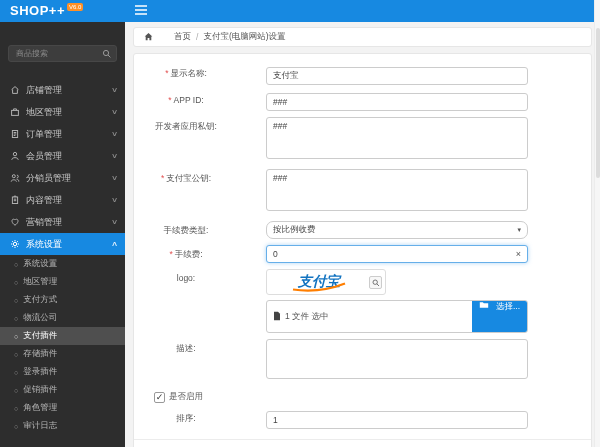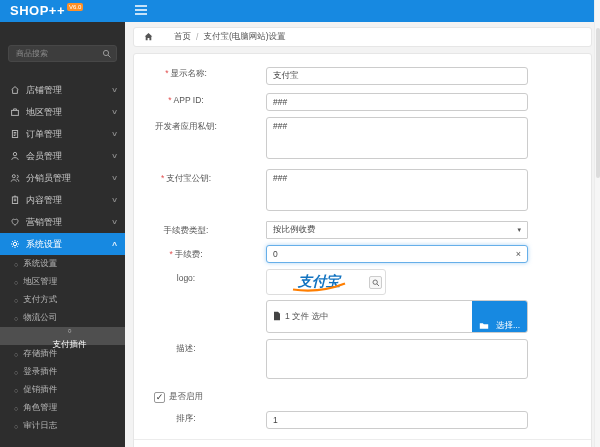--- a/index.html
+++ b/index.html
@@ -20,51 +20,51 @@
   .mi-icon { width:10px; height:10px; margin-right:6px; flex-shrink:0; display:flex; }
   .mi-icon svg { stroke:#b0b0b0; fill:none; stroke-width:1; }
   .mi-label { flex:1; white-space:nowrap; overflow:hidden; }
   .mi-chevron { font-size:7px; color:#8f8f8f; transform:scaleX(1.4); }
   .menu-item.active { background:#1789e1; color:#fff; }
   .menu-item.active .mi-icon svg { stroke:#fff; }
   .menu-item.active .mi-chevron { color:#e4f1fd; }
 
   .sub-item { height:18px; display:flex; align-items:center; padding-left:14px; color:#b5b5b5; font-size:8.5px; gap:5px; cursor:pointer; }
   .sub-circle { font-size:7px; color:#8d8d8d; line-height:1; }
-  .sub-item.active { background:#4f4f4f; color:#fff;flex-direction:column; }
+  .sub-item.active { background:#4f4f4f; color:#fff; }
   .sub-item.active .sub-circle { color:#ddd; }
 
   
   .main { flex:1; display:flex; flex-direction:column; min-width:0; }
   .topbar { height:22px; background:#1789e1; flex-shrink:0; display:flex; align-items:center; padding-left:9px; }
   .content { flex:1; padding:5px 8px; overflow:hidden; }
 
   .breadcrumb-card { background:#fff; border:1px solid #e6e6e6; border-radius:3px; height:20px; display:flex; align-items:center; padding:0 10px; font-size:8.5px; color:#555; }
   .crumb-home { display:flex; align-items:center; gap:21px; cursor:pointer; }
   .crumb-sep { color:#aaa; margin:0 5px; }
 
   .form-card { background:#fff; border:1px solid #e6e6e6; border-radius:3px; margin-top:6px; padding-top:10px; }
   .form-row { display:flex; align-items:flex-start; margin-bottom:6px; }
   .form-label { width:112px; flex-shrink:0; text-align:center; padding:4px 8px 0 0; font-size:8.5px; color:#555; }
   .req { color:#e25050; margin-right:2px; }
   .ctrl { width:282px;padding-left:20px; }
   .txt { width:100%; height:18px; border:1px solid #ccc; border-radius:3px; font-size:8.5px; padding:0 6px; color:#444; outline:none; font-family:inherit; }
   textarea.txt { height:42px; padding:3px 6px; resize:none; }
   textarea.txt.short { height:40px; }
-  .select-box { height:18px; border:1px solid #ccc; border-radius:1px; display:flex; align-items:center; justify-content:space-between; padding:0 6px; font-size:8.5px; color:#444; cursor:pointer; background:#fff; }
+  .select-box { height:18px; border:1px solid #ccc; border-radius:7px; display:flex; align-items:center; justify-content:space-between; padding:0 6px; font-size:8.5px; color:#444; cursor:pointer; background:#fff; }
   .caret { font-size:7px; color:#555; }
   .fee-wrap { display:flex; align-items:center; border:1px solid #66afe9; border-radius:3px; height:18px; padding:0 6px; box-shadow:0 0 4px rgba(102,175,233,.55); background:#fff; }
   .fee-wrap input { border:none; flex:1; font-size:8.5px; color:#444; outline:none; font-family:inherit; }
   .clear-x { color:#555; font-size:9px; cursor:pointer; line-height:1; }
 
   .logo-preview { width:120px; height:26px; border:1px solid #ddd; border-radius:3px; display:flex; align-items:center; justify-content:center; position:relative; margin-bottom:5px; }
   .zoom-btn { position:absolute; right:3px; top:6px; width:13px; height:13px; border:1px solid #ccc; border-radius:2px; background:#f7f7f7; display:flex; align-items:center; justify-content:center; cursor:pointer; }
   .file-bar { display:flex; align-items:stretch; border:1px solid #ccc; border-radius:3px; height:33px; overflow:hidden; background:#fff; }
   .file-info { flex:1; display:flex; align-items:center; gap:4px; padding:0 6px; font-size:8.5px; color:#555; }
-  .browse-btn { background:#1789e1; color:#fff; border:none; display:flex; align-items:flex-end; gap:7px; padding:0 7px; font-size:8.5px; cursor:pointer; font-family:inherit; }
+  .browse-btn { background:#1789e1; color:#fff; border:none; display:flex; align-items:flex-start; gap:7px; padding:0 7px; font-size:8.5px; cursor:pointer; font-family:inherit; }
 
   .check-row { display:flex; align-items:center; gap:4px; padding-top:2px; }
   .checkbox { width:11px; height:11px; border:1px solid #999; border-radius:2px; background:#fff; display:inline-flex; align-items:center; justify-content:center; font-size:9px; color:#333; cursor:pointer; line-height:1; }
   .check-label { font-size:8.5px; color:#555; }
 
   .form-footer { border-top:1px solid #ececec; margin-top:10px; padding:9px 0 10px; display:flex; justify-content:center; gap:8px; }
   .btn { font-size:9px; border-radius:3px; padding:4px 12px; cursor:pointer; font-family:inherit; }
   .btn-primary { background:#1789e1; color:#fff; border:1px solid #1789e1; }
   .btn-default { background:#fff; color:#555; border:1px solid #ccc; }
 

